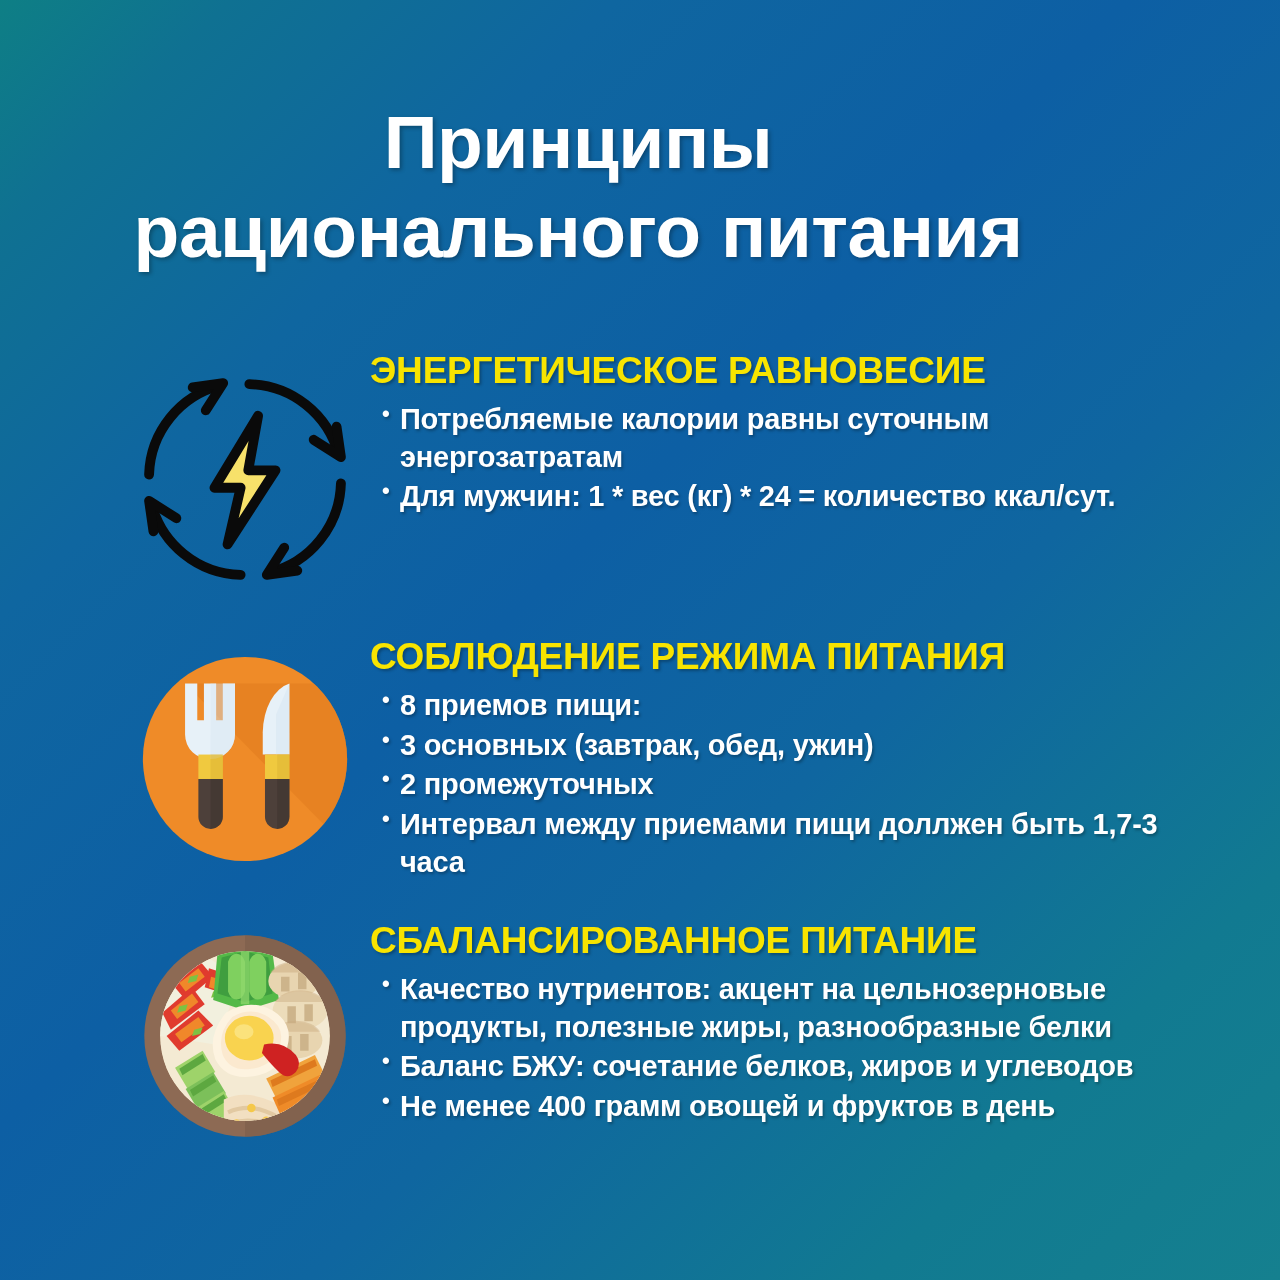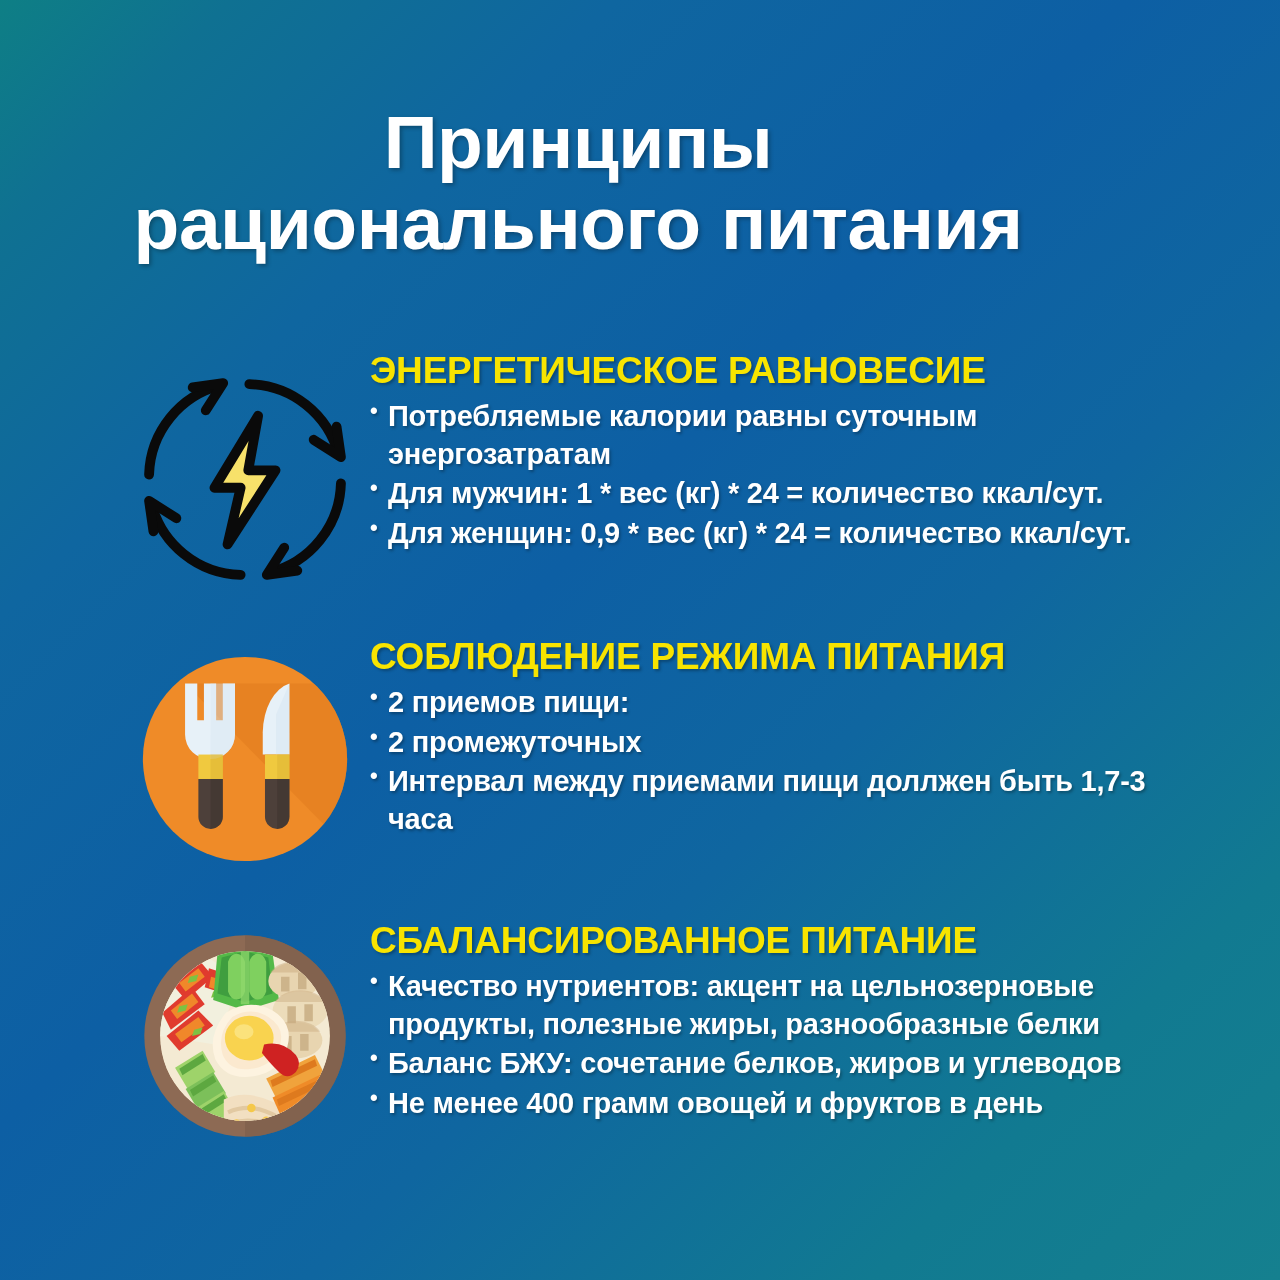--- a/index.html
+++ b/index.html
@@ -43,21 +43,21 @@
   .title-line {
     color: #ffffff;
     font-weight: 700;
     font-stretch: condensed;
     letter-spacing: -0.5px;
     line-height: 1.03;
     text-shadow: 2px 2px 4px rgba(0,0,0,0.30);
     white-space: nowrap;
   }
   .title-line.l1 { font-size: 75px; }
-  .title-line.l2 { font-size: 75px; margin-top: 4px; }
+  .title-line.l2 { font-size: 75px; margin-top: 12px; }
 
   
   .section {
     position: absolute;
     display: flex;
     align-items: flex-start;
   }
   #sec-energy   { top: 352px;  left: 120px; }
   #sec-regime   { top: 638px;  left: 120px; }
   #sec-balanced { top: 922px;  left: 120px; justify-content: center; }
@@ -84,21 +84,21 @@
     font-stretch: condensed;
     letter-spacing: -0.2px;
     line-height: 1.0;
     margin: 0 0 9px 0;
     text-shadow: 2px 2px 3px rgba(0,0,0,0.28);
     white-space: nowrap;
   }
 
   ul.bullets {
     list-style: none;
-    margin: 0;
+    margin: 12px;
     padding: 0;
   }
   ul.bullets li {
     position: relative;
     color: #ffffff;
     font-size: 29px;
     font-weight: 700;
     font-stretch: condensed;
     line-height: 1.30;
     letter-spacing: -0.25px;
@@ -154,21 +154,20 @@
         </g>
 
         <path d="M 112 42 L 72 108 L 96 108 L 84 160 L 128 92 L 103 92 Z" fill="#f7e16a" stroke="#0a0a0a" stroke-width="9" stroke-linejoin="round"></path>
       </svg>
     </div>
     <div class="text-wrap">
       <h2 class="sec-heading">ЭНЕРГЕТИЧЕСКОЕ РАВНОВЕСИЕ</h2>
       <ul class="bullets">
         <li>Потребляемые калории равны суточным энергозатратам</li>
         <li>Для мужчин: 1 * вес (кг) * 24 = количество ккал/сут.</li>
-        <li>Для женщин: 0,9 * вес (кг) * 24 = количество ккал/сут.</li>
       </ul>
     </div>
   </div>
 
   <div class="section" id="sec-regime">
     <div class="icon-wrap">
       <svg class="cutlery-icon" viewBox="0 0 200 200">
         <defs>
           <clipPath id="circClip">
               <circle cx="100" cy="100" r="92"></circle>
@@ -195,21 +194,22 @@
           <rect x="118" y="96" width="22" height="22" fill="#f0c93f"></rect>
           <rect x="129" y="96" width="11" height="22" fill="#e0b835" opacity="0.6"></rect>
           <path d="M 118 118 L 140 118 L 140 152 A 11 11 0 0 1 118 152 Z" fill="#4d403a"></path>
           <path d="M 129 118 L 140 118 L 140 152 A 11 11 0 0 1 129 163 Z" fill="#3e332e" opacity="0.55"></path>
         </g>
       </svg>
     </div>
     <div class="text-wrap">
       <h2 class="sec-heading">СОБЛЮДЕНИЕ РЕЖИМА ПИТАНИЯ</h2>
       <ul class="bullets">
-        <li>2 приемов пищи:</li>
+        <li>8 приемов пищи:</li>
+        <li>3 основных (завтрак, обед, ужин)</li>
         <li>2 промежуточных</li>
         <li>Интервал между приемами пищи доллжен быть 1,7-3 часа</li>
       </ul>
     </div>
   </div>
 
   <div class="section" id="sec-balanced">
     <div class="icon-wrap">
       <svg class="bowl-icon" viewBox="0 0 200 200">
         <defs>

